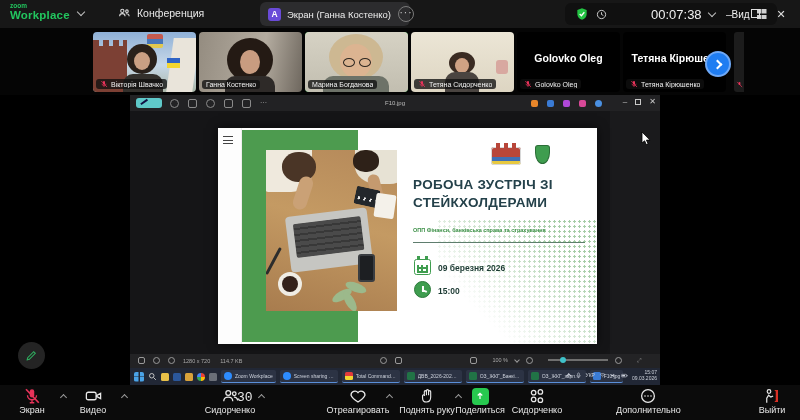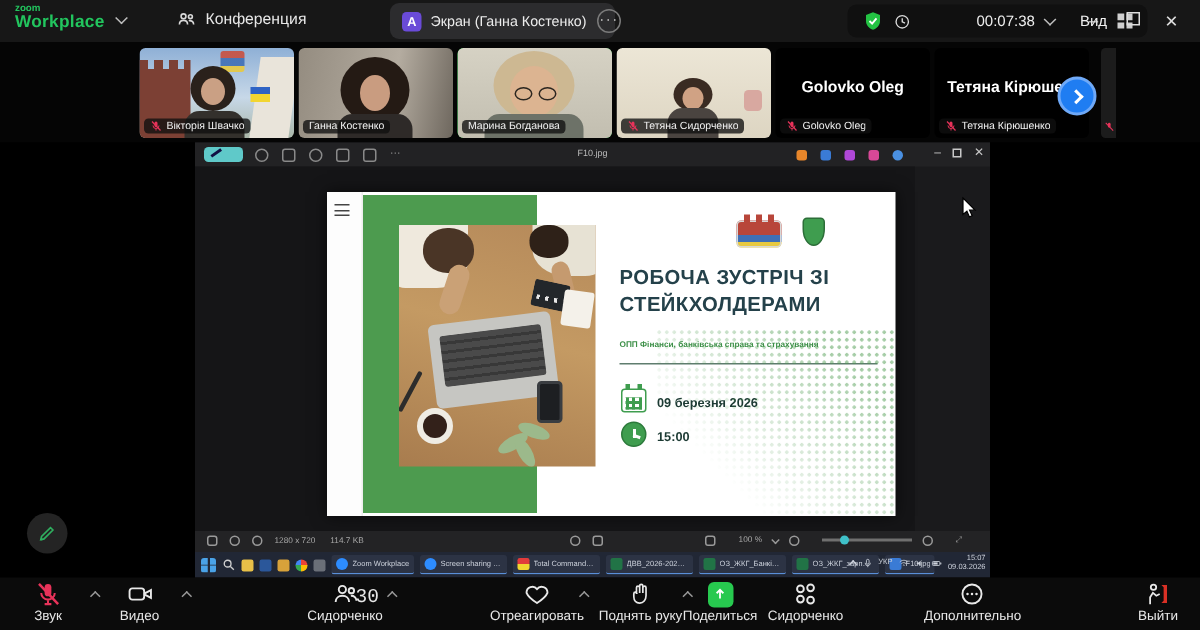--- a/index.html
+++ b/index.html
@@ -21,21 +21,21 @@
     border-radius:6px; display:flex; align-items:center; gap:6px; padding:0 8px; }
   .tab-av { width:13px; height:13px; border-radius:3px; background:#6a4bd8; color:#fff;
     font-size:8.5px; font-weight:bold; display:flex; align-items:center; justify-content:center; }
   .tab-tt { color:#ececec; font-size:9.5px; white-space:nowrap; }
   .ell-btn { position:absolute; left:398px; top:6px; width:16px; height:16px; border-radius:50%;
     border:1px solid #7a7a7a; color:#cfcfcf; background:none; }
   .ell-btn::before { content:"\00B7\00B7\00B7"; font-size:10px; letter-spacing:1px;
     position:relative; top:-3px; left:0px; color:#cfcfcf; }
   .status-pill { position:absolute; left:565px; top:3px; height:22px; background:#101010;
     border-radius:6px; display:flex; align-items:center; gap:7px; padding:0 10px; }
-  .timer-txt { color:#f0f0f0; font-size:10px;padding-left:37px; }
+  .timer-txt { color:#f0f0f0; font-size:13px;padding-left:37px; }
   .view-lbl { color:#f0f0f0; font-size:10px; margin-left:10px; }
   .grid-ic { width:10px; height:10px; display:inline-block;
     background:
       linear-gradient(#cfcfcf,#cfcfcf) 0 0/4.5px 4.5px no-repeat,
       linear-gradient(#cfcfcf,#cfcfcf) 5.5px 0/4.5px 4.5px no-repeat,
       linear-gradient(#cfcfcf,#cfcfcf) 0 5.5px/4.5px 4.5px no-repeat,
       linear-gradient(#cfcfcf,#cfcfcf) 5.5px 5.5px/4.5px 4.5px no-repeat; }
   .winctl { position:absolute; top:0; height:28px; display:flex; align-items:center;
     color:#dedede; }
   .wc { width:26px; text-align:center; font-size:11px; background:none; border:none; color:#dedede; }
@@ -543,21 +543,21 @@
 <footer class="toolbar">
 
   <button class="tbi" style="left:0px">
     <span class="ic">
         <svg width="18" height="18" viewBox="0 0 24 24">
           <path d="M12 3a3 3 0 0 1 3 3v5a3 3 0 0 1-6 0V6a3 3 0 0 1 3-3z" fill="#e8335a"></path>
           <path d="M6 11a6 6 0 0 0 12 0M12 17v4M9 21h6" stroke="#e8335a" stroke-width="1.8" fill="none"></path>
           <path d="M4 3l17 18" stroke="#e8335a" stroke-width="2.2"></path>
         </svg>
       </span>
-    <span class="lb">Звук</span>
+    <span class="lb">Экран</span>
     <span class="chev-up"></span>
   </button>
 
   <button class="tbi" style="left:61px">
     <span class="ic">
         <svg width="19" height="18" viewBox="0 0 24 24">
           <rect x="2.5" y="7" width="13" height="10" rx="2.5" fill="none" stroke="#e8e8e8" stroke-width="1.7"></rect>
           <path d="M16 11.5l5.5-3v7l-5.5-3z" fill="none" stroke="#e8e8e8" stroke-width="1.7"></path>
         </svg>
       </span>

